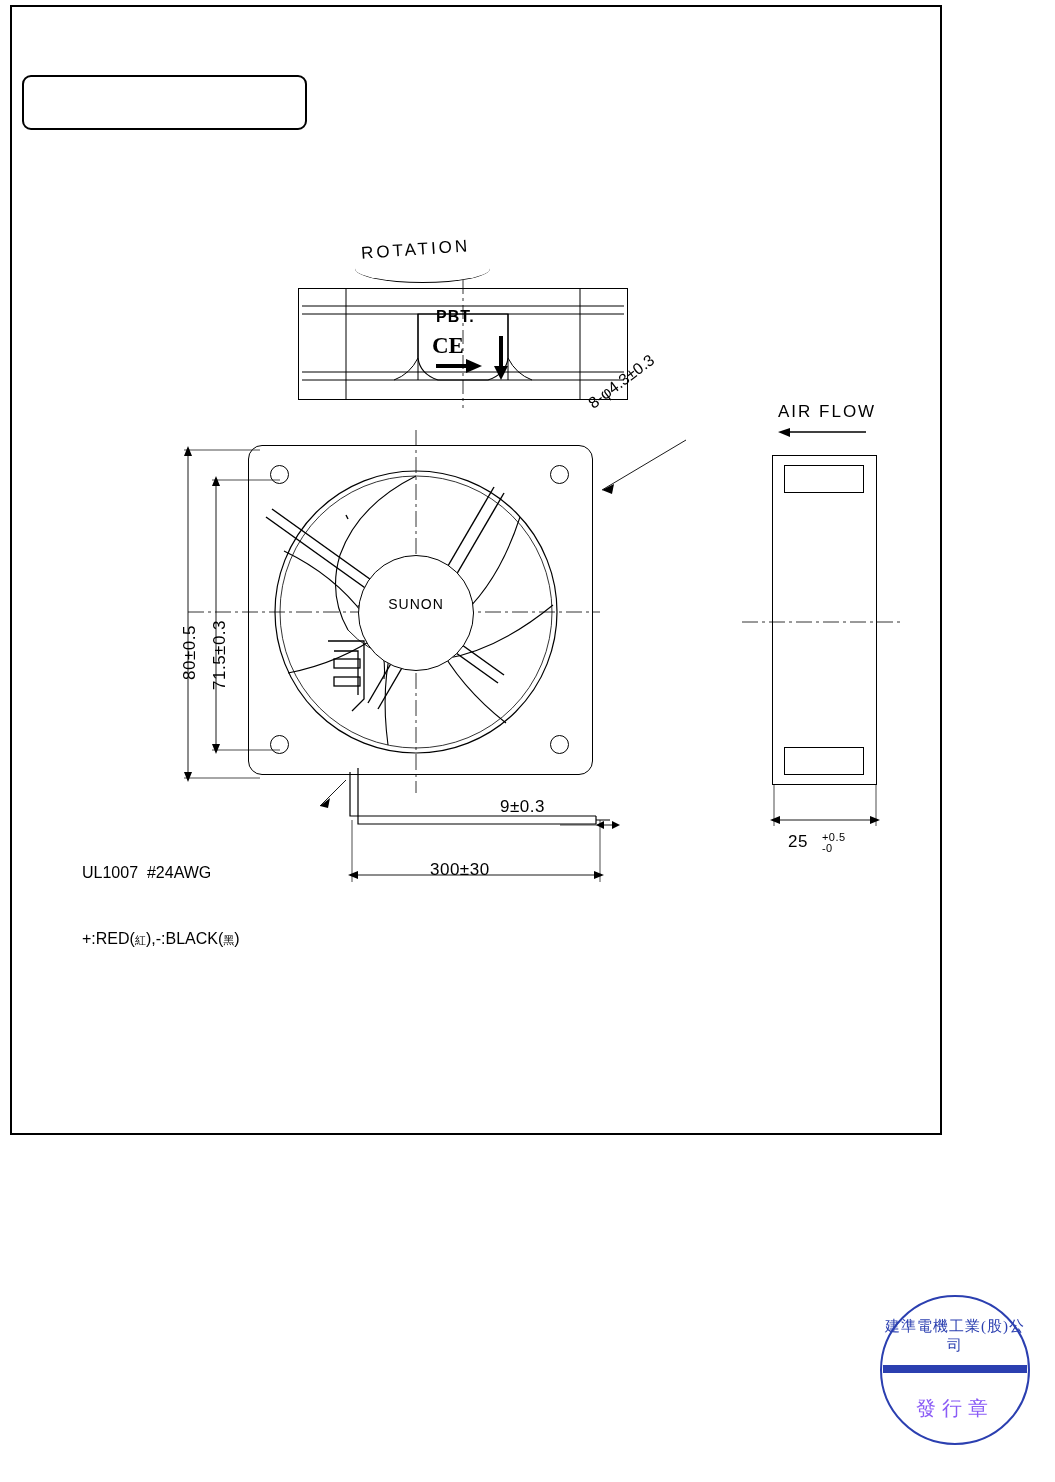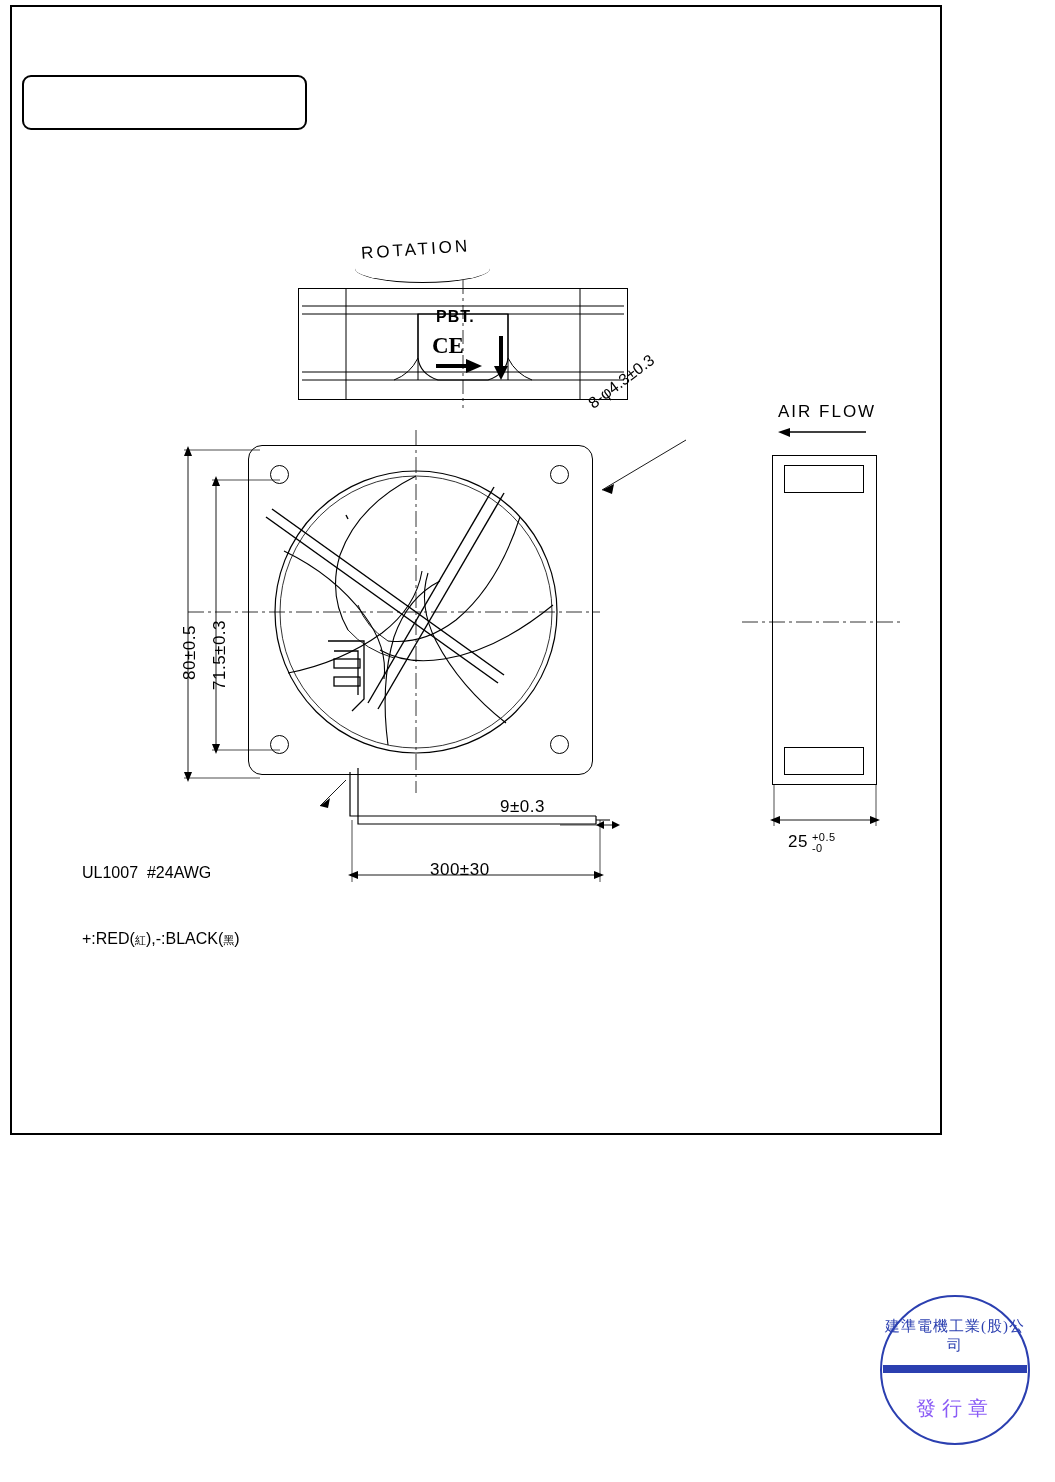--- a/index.html
+++ b/index.html
@@ -365,20 +365,23 @@
       <path d="M 80 196 L 116 196 L 116 254 L 104 266"></path>
       <path d="M 86 206 L 110 206 L 110 250"></path>
       <rect x="86" y="214" width="26" height="9"></rect>
       <rect x="86" y="232" width="26" height="9"></rect>
     </g>
 
     <line x1="168" y1="-15" x2="168" y2="348" stroke="#000" stroke-width="0.8" stroke-dasharray="16,4,3,4"></line>
     <line x1="-60" y1="167" x2="352" y2="167" stroke="#000" stroke-width="0.8" stroke-dasharray="16,4,3,4"></line>
   </svg>
 
+  <div id="hub">
+    <div id="hub-label">SUNON</div>
+  </div>
 </div>
 
 <svg id="wire-drawing" width="480" height="120" style="position:absolute;left:320px;top:760px;">
   <path d="M 30 12 L 30 56 L 276 56" fill="none" stroke="#000" stroke-width="1.2"></path>
   <path d="M 38 8 L 38 64 L 276 64" fill="none" stroke="#000" stroke-width="1.2"></path>
   <line x1="276" y1="56" x2="276" y2="64" stroke="#000" stroke-width="1.2"></line>
 
   <line x1="276" y1="60" x2="290" y2="60" stroke="#000" stroke-width="1"></line>
 
   <path d="M 0 46 L 26 20" fill="none" stroke="#000" stroke-width="0.9"></path>
@@ -442,20 +445,20 @@
   </svg>
 </div>
 
 <svg width="170" height="60" style="position:absolute;left:760px;top:790px;">
   <line x1="14" y1="30" x2="116" y2="30" stroke="#000" stroke-width="0.9"></line>
   <polygon points="20,26 20,34 10,30" fill="#000"></polygon>
   <polygon points="110,26 110,34 120,30" fill="#000"></polygon>
   <line x1="14" y1="-5" x2="14" y2="36" stroke="#000" stroke-width="0.7"></line>
   <line x1="116" y1="-5" x2="116" y2="36" stroke="#000" stroke-width="0.7"></line>
 </svg>
-<div class="dim" style="left:788px; top:832px;"><span>25</span><span style="display:inline-block;vertical-align:middle;font-size:11px;line-height:11px;margin-left:4px;"><span style="display:block;">+0.5</span><span style="display:block;">-0</span></span></div>
+<div class="dim" style="left:788px; top:832px;"><span>25</span><span style="display:inline-block;vertical-align:middle;font-size:11px;line-height:11px;margin-left:14px;"><span style="display:block;">+0.5</span><span style="display:block;">-0</span></span></div>
 
 <div id="stamp">
   <div id="stamp-circle"></div>
   <div id="stamp-bar"></div>
   <div id="stamp-top-text">建準電機工業(股)公司</div>
   <div id="stamp-bottom-text">發行章</div>
 </div>
 
 </body></html>

